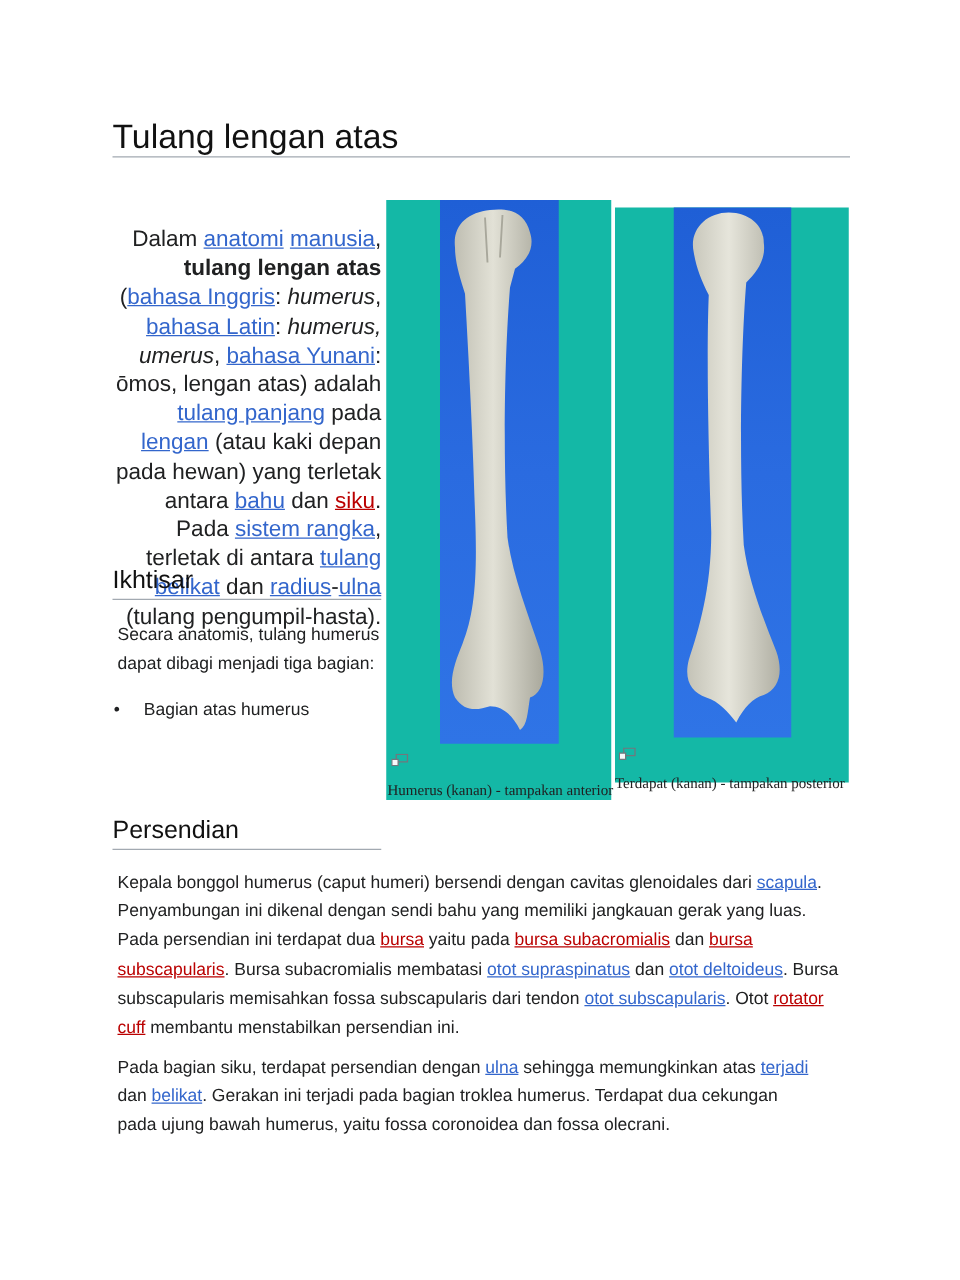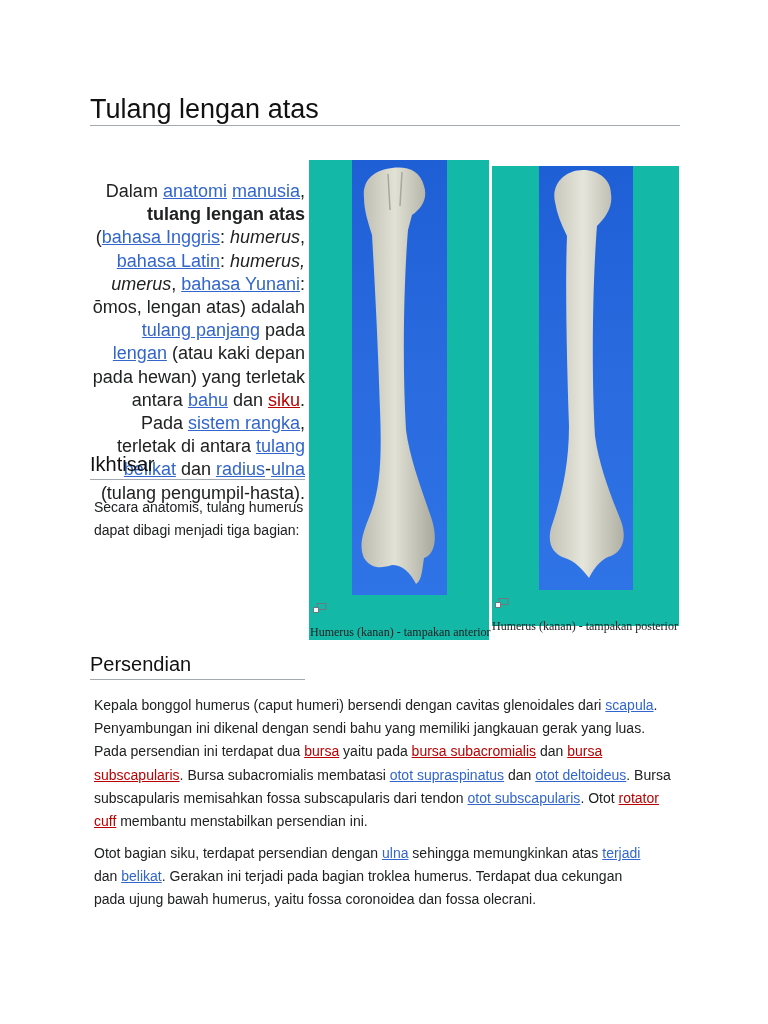--- a/index.html
+++ b/index.html
@@ -31,28 +31,29 @@
 
 <h1 class="page-title">Tulang lengan atas</h1>
 <div class="title-rule"></div>
 
 <p class="intro"><span>Dalam </span><a class="lnk">anatomi</a><span> </span><a class="lnk">manusia</a><span>, </span><b>tulang lengan atas</b><span> (</span><a class="lnk">bahasa Inggris</a><span>: </span><i>humerus</i><span>, </span><a class="lnk">bahasa Latin</a><span>: </span><i>humerus, umerus</i><span>, </span><a class="lnk">bahasa Yunani</a><span>: ōmos, lengan atas) adalah </span><a class="lnk">tulang panjang</a><span> pada </span><a class="lnk">lengan</a><span> (atau kaki depan pada hewan) yang terletak antara </span><a class="lnk">bahu</a><span> dan </span><a class="red">siku</a><span>. Pada </span><a class="lnk">sistem rangka</a><span>, terletak di antara </span><a class="lnk">tulang belikat</a><span> dan </span><a class="lnk">radius</a><span>-</span><a class="lnk">ulna</a><span> (tulang pengumpil-hasta).</span></p>
 
 <h2 class="h2" style="top:451px">Ikhtisar</h2>
 <div class="h2-rule" style="top:479px"></div>
 <p class="para" style="top:492px;width:215px">Secara anatomis, tulang humerus dapat dibagi menjadi tiga bagian:</p>
 <ul class="parts">
+  <li>Bagian atas humerus</li>
 </ul>
 
 <h2 class="h2" style="top:651px">Persendian</h2>
 <div class="h2-rule" style="top:679px"></div>
 
 <p class="para" style="top:690px;width:580px"><span>Kepala bonggol humerus (caput humeri) bersendi dengan cavitas glenoidales dari </span><a class="lnk">scapula</a><span>. Penyambungan ini dikenal dengan sendi bahu yang memiliki jangkauan gerak yang luas. Pada persendian ini terdapat dua </span><a class="red">bursa</a><span> yaitu pada </span><a class="red">bursa subacromialis</a><span> dan </span><a class="red">bursa subscapularis</a><span>. Bursa subacromialis membatasi </span><a class="lnk">otot supraspinatus</a><span> dan </span><a class="lnk">otot deltoideus</a><span>. Bursa subscapularis memisahkan fossa subscapularis dari tendon </span><a class="lnk">otot subscapularis</a><span>. Otot </span><a class="red">rotator cuff</a><span> membantu menstabilkan persendian ini.</span></p>
 
-<p class="para" style="top:838px;width:560px"><span>Otot bagian siku, terdapat persendian dengan </span><a class="lnk">ulna</a><span> sehingga memungkinkan atas </span><a class="lnk">terjadi</a><span> dan </span><a class="lnk">belikat</a><span>. Gerakan ini terjadi pada bagian troklea humerus. Terdapat dua cekungan pada ujung bawah humerus, yaitu fossa coronoidea dan fossa olecrani.</span></p>
+<p class="para" style="top:838px;width:560px"><span>Pada bagian siku, terdapat persendian dengan </span><a class="lnk">ulna</a><span> sehingga memungkinkan atas </span><a class="lnk">terjadi</a><span> dan </span><a class="lnk">belikat</a><span>. Gerakan ini terjadi pada bagian troklea humerus. Terdapat dua cekungan pada ujung bawah humerus, yaitu fossa coronoidea dan fossa olecrani.</span></p>
 
 <div class="fig" style="left:309px;top:160px;width:180px;height:480px">
   <div class="photo" style="left:43px;top:0;width:95px;height:435px">
     <svg width="95" height="435" viewBox="0 0 95 435">
       <defs>
         <linearGradient id="boneA" x1="0" x2="1">
           <stop offset="0" stop-color="#bdbcb0"></stop>
           <stop offset="0.45" stop-color="#e2e1d6"></stop>
           <stop offset="1" stop-color="#a9a89c"></stop>
         </linearGradient>
@@ -85,14 +86,14 @@
       <path d="M16 36 C12 18 26 4 44 4 C60 4 72 14 72 28 C74 42 66 52 58 60
                C54 110 52 200 56 270 C60 300 72 330 82 355 C88 372 84 385 72 390
                C64 392 56 400 50 412 C44 404 36 395 26 392 C14 388 8 378 12 362
                C20 338 30 305 30 260 C28 200 26 120 28 70 C22 58 18 48 16 36 Z" fill="url(#boneP)"></path>
     </svg>
   </div>
   <svg class="enlarge" style="left:3px;top:432px" viewBox="0 0 14 10">
     <rect x="4" y="0.5" width="9" height="6" fill="none" stroke="#72777d" stroke-width="1"></rect>
     <rect x="0.5" y="4.5" width="5" height="5" fill="#f8f9fa" stroke="#72777d" stroke-width="1"></rect>
   </svg>
-  <div class="caption" style="left:0px;top:453px">Humerus (kanan) - tampakan posterior</div>
+  <div class="caption" style="left:0px;top:453px">Terdapat (kanan) - tampakan posterior</div>
 </div>
 
 </body></html>

